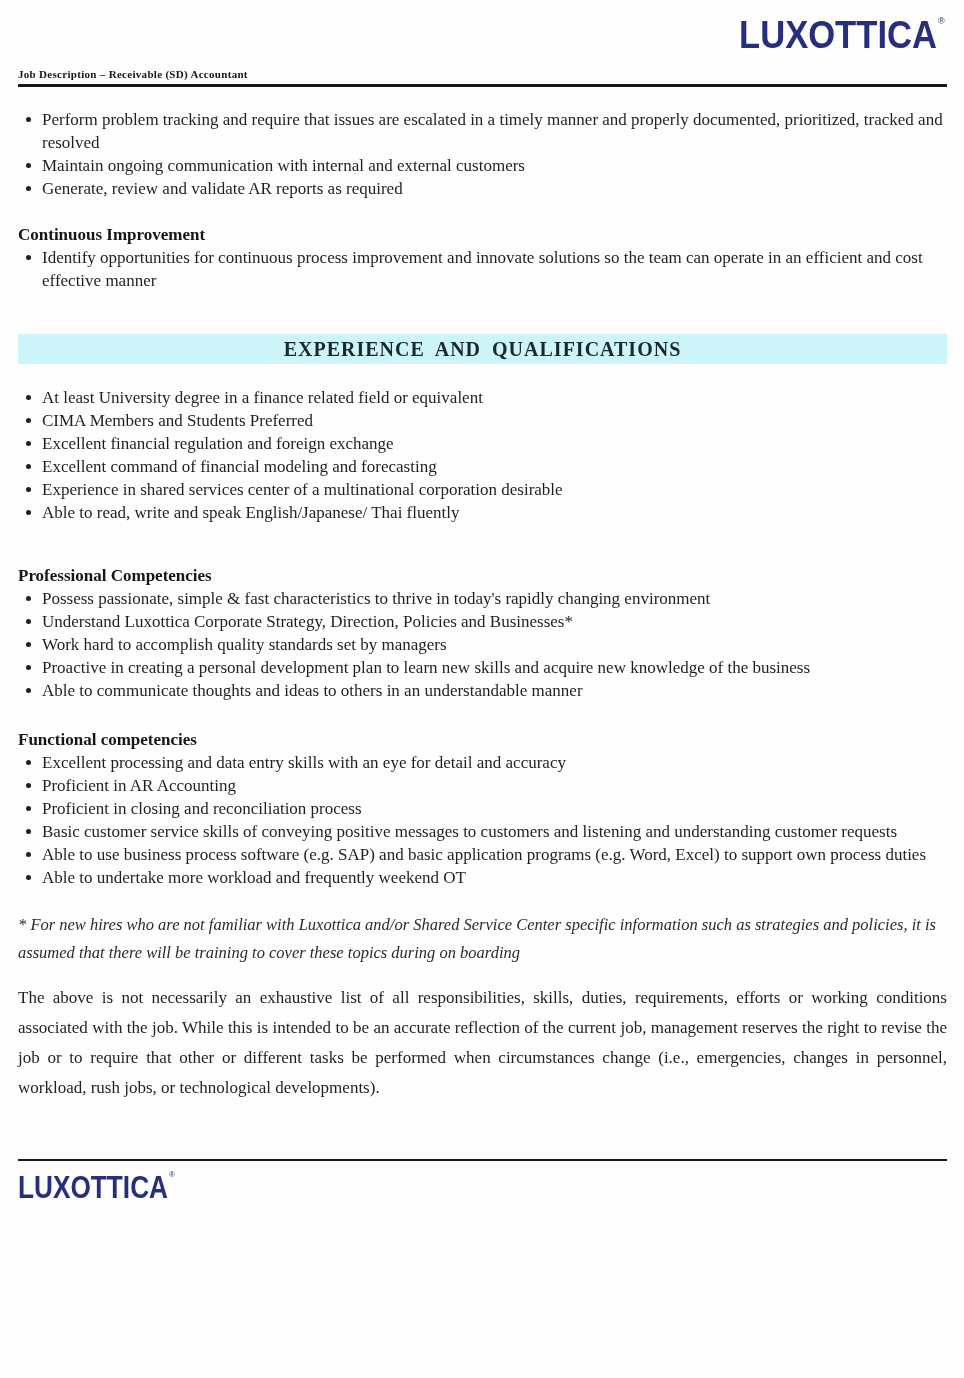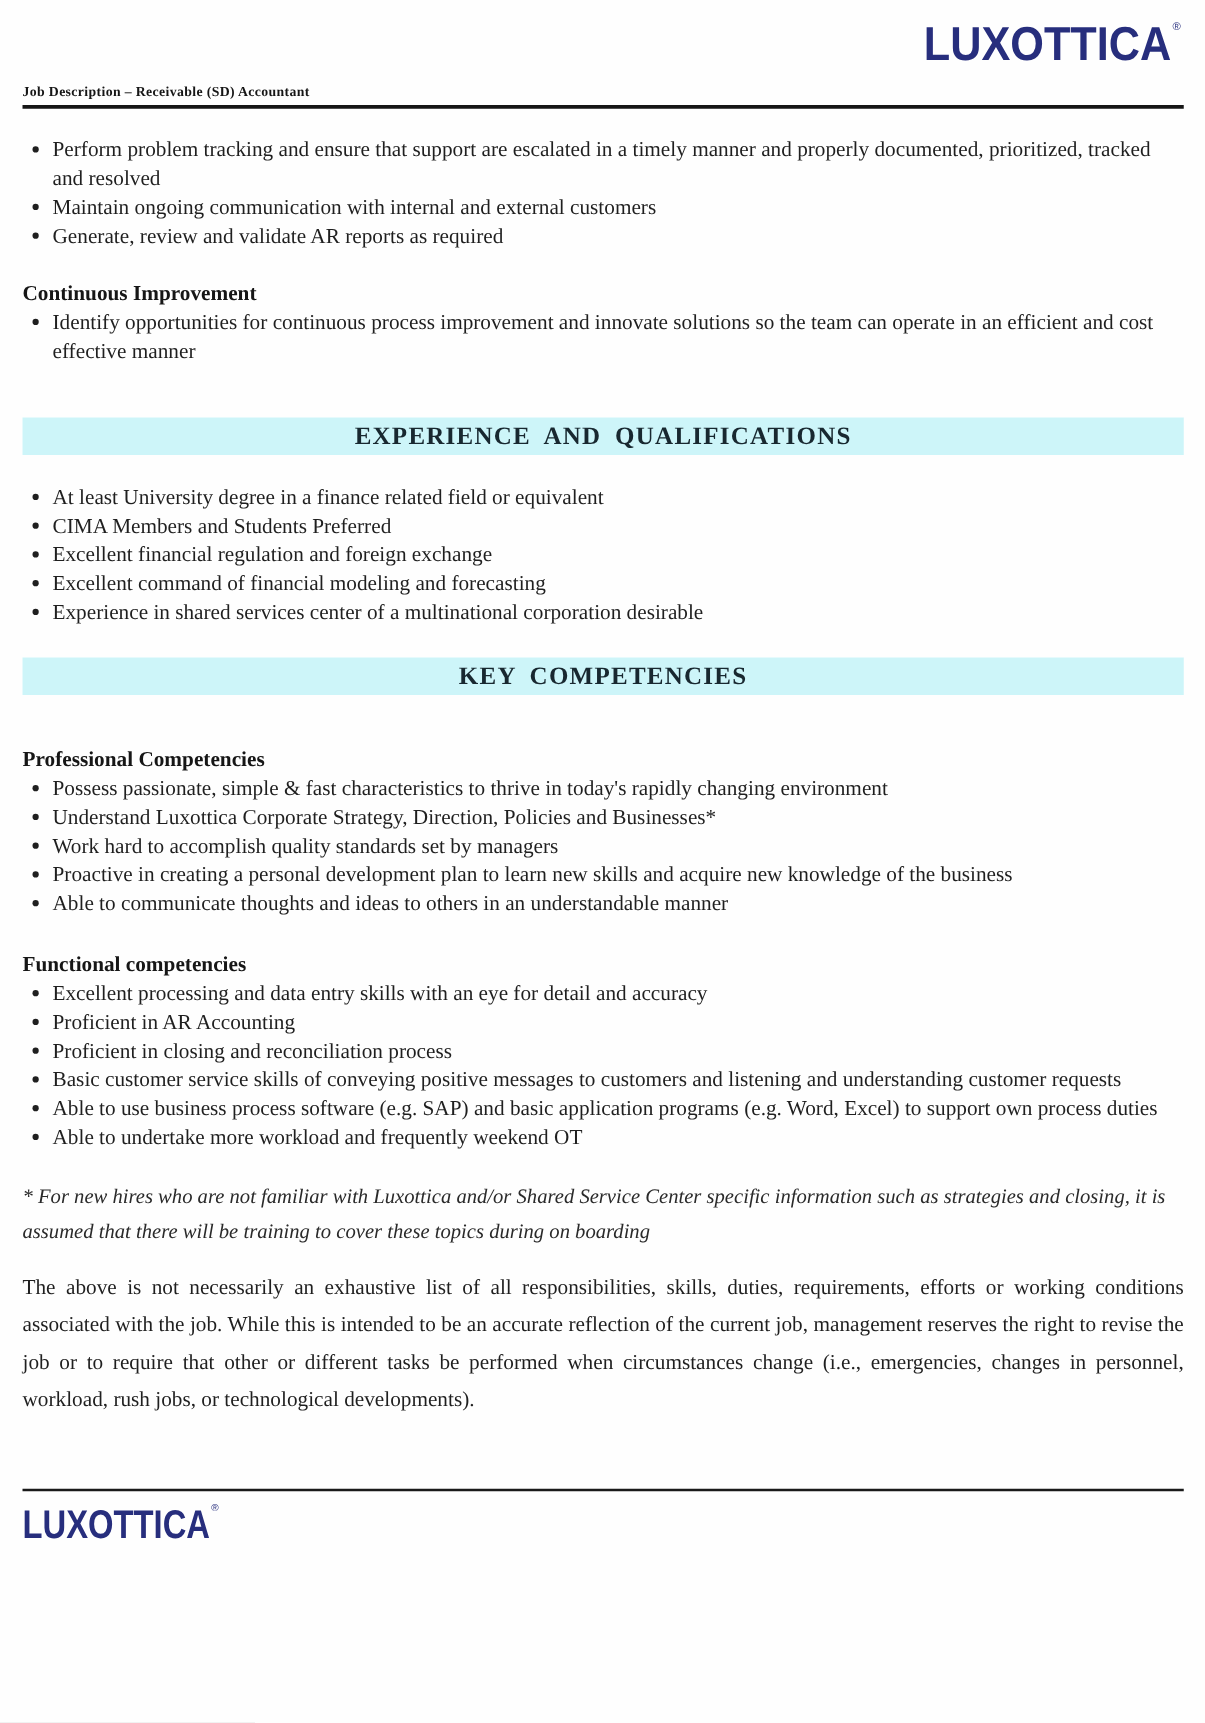--- a/index.html
+++ b/index.html
@@ -116,21 +116,21 @@
       <text x="0" y="36" font-family="Liberation Sans, sans-serif" font-weight="bold" font-size="38" fill="#272e7d" textLength="198" lengthAdjust="spacingAndGlyphs">LUXOTTICA</text>
       <text x="199" y="12" font-family="Liberation Sans, sans-serif" font-size="9" fill="#272e7d">®</text>
     </svg>
   </div>
 
   <div class="doc-title">Job Description – Receivable (SD) Accountant</div>
   <hr class="title-rule">
 
   <ul class="bullets" id="intro-list">
 
-  <li>Perform problem tracking and ensure that support are escalated in a timely manner and properly documented, prioritized, tracked and resolved</li>
+  <li>Perform problem tracking and require that issues are escalated in a timely manner and properly documented, prioritized, tracked and resolved</li>
       <li>Maintain ongoing communication with internal and external customers</li>
       <li>Generate, review and validate AR reports as required</li>
     </ul>
 
   <div class="subhead" id="ci-heading">Continuous Improvement</div>
   <ul class="bullets" id="ci-list">
 
   <li>Identify opportunities for continuous process improvement and innovate solutions so the team can operate in an efficient and cost effective manner</li>
     </ul>
 
@@ -138,25 +138,23 @@
     <span class="band-text">EXPERIENCE AND QUALIFICATIONS</span>
   </div>
 
   <ul class="bullets" id="exp-list">
 
   <li>At least University degree in a finance related field or equivalent</li>
       <li>CIMA Members and Students Preferred</li>
       <li>Excellent financial regulation and foreign exchange</li>
       <li>Excellent command of financial modeling and forecasting</li>
       <li>Experience in shared services center of a multinational corporation desirable</li>
+      <li>Able to read, write and speak English/Japanese/ Thai fluently</li>
     </ul>
 
-  <div class="section-band" id="band-key">
-    <span class="band-text">KEY COMPETENCIES</span>
-  </div>
 
   <div class="subhead" id="prof-heading">Professional Competencies</div>
   <ul class="bullets" id="prof-list">
 
   <li>Possess passionate, simple &amp; fast characteristics to thrive in today's rapidly changing environment</li>
       <li>Understand Luxottica Corporate Strategy, Direction, Policies and Businesses*</li>
       <li>Work hard to accomplish quality standards set by managers</li>
       <li>Proactive in creating a personal development plan to learn new skills and acquire new knowledge of the business</li>
       <li>Able to communicate thoughts and ideas to others in an understandable manner</li>
     </ul>
@@ -165,21 +163,21 @@
   <ul class="bullets" id="func-list">
 
   <li>Excellent processing and data entry skills with an eye for detail and accuracy</li>
       <li>Proficient in AR Accounting</li>
       <li>Proficient in closing and reconciliation process</li>
       <li>Basic customer service skills of conveying positive messages to customers and listening and understanding customer requests</li>
       <li>Able to use business process software (e.g. SAP) and basic application programs (e.g. Word, Excel) to support own process duties</li>
       <li>Able to undertake more workload and frequently weekend OT</li>
     </ul>
 
-  <p class="footnote">* For new hires who are not familiar with Luxottica and/or Shared Service Center specific information such as strategies and closing, it is assumed that there will be training to cover these topics during on boarding</p>
+  <p class="footnote">* For new hires who are not familiar with Luxottica and/or Shared Service Center specific information such as strategies and policies, it is assumed that there will be training to cover these topics during on boarding</p>
 
   <p class="closing">The above is not necessarily an exhaustive list of all responsibilities, skills, duties, requirements, efforts or working conditions associated with the job.  While this is intended to be an accurate reflection of the current job, management reserves the right to revise the job or to require that other or different tasks be performed when circumstances change (i.e., emergencies, changes in personnel, workload, rush jobs, or technological developments).</p>
 
   <hr class="bottom-rule">
 
   <div class="bottom-logo-row">
     <svg class="logo" width="160" height="38" viewBox="0 0 160 38">
       <text x="0" y="31" font-family="Liberation Sans, sans-serif" font-weight="bold" font-size="32" fill="#272e7d" textLength="150" lengthAdjust="spacingAndGlyphs">LUXOTTICA</text>
       <text x="151" y="10" font-family="Liberation Sans, sans-serif" font-size="8" fill="#272e7d">®</text>
     </svg>

